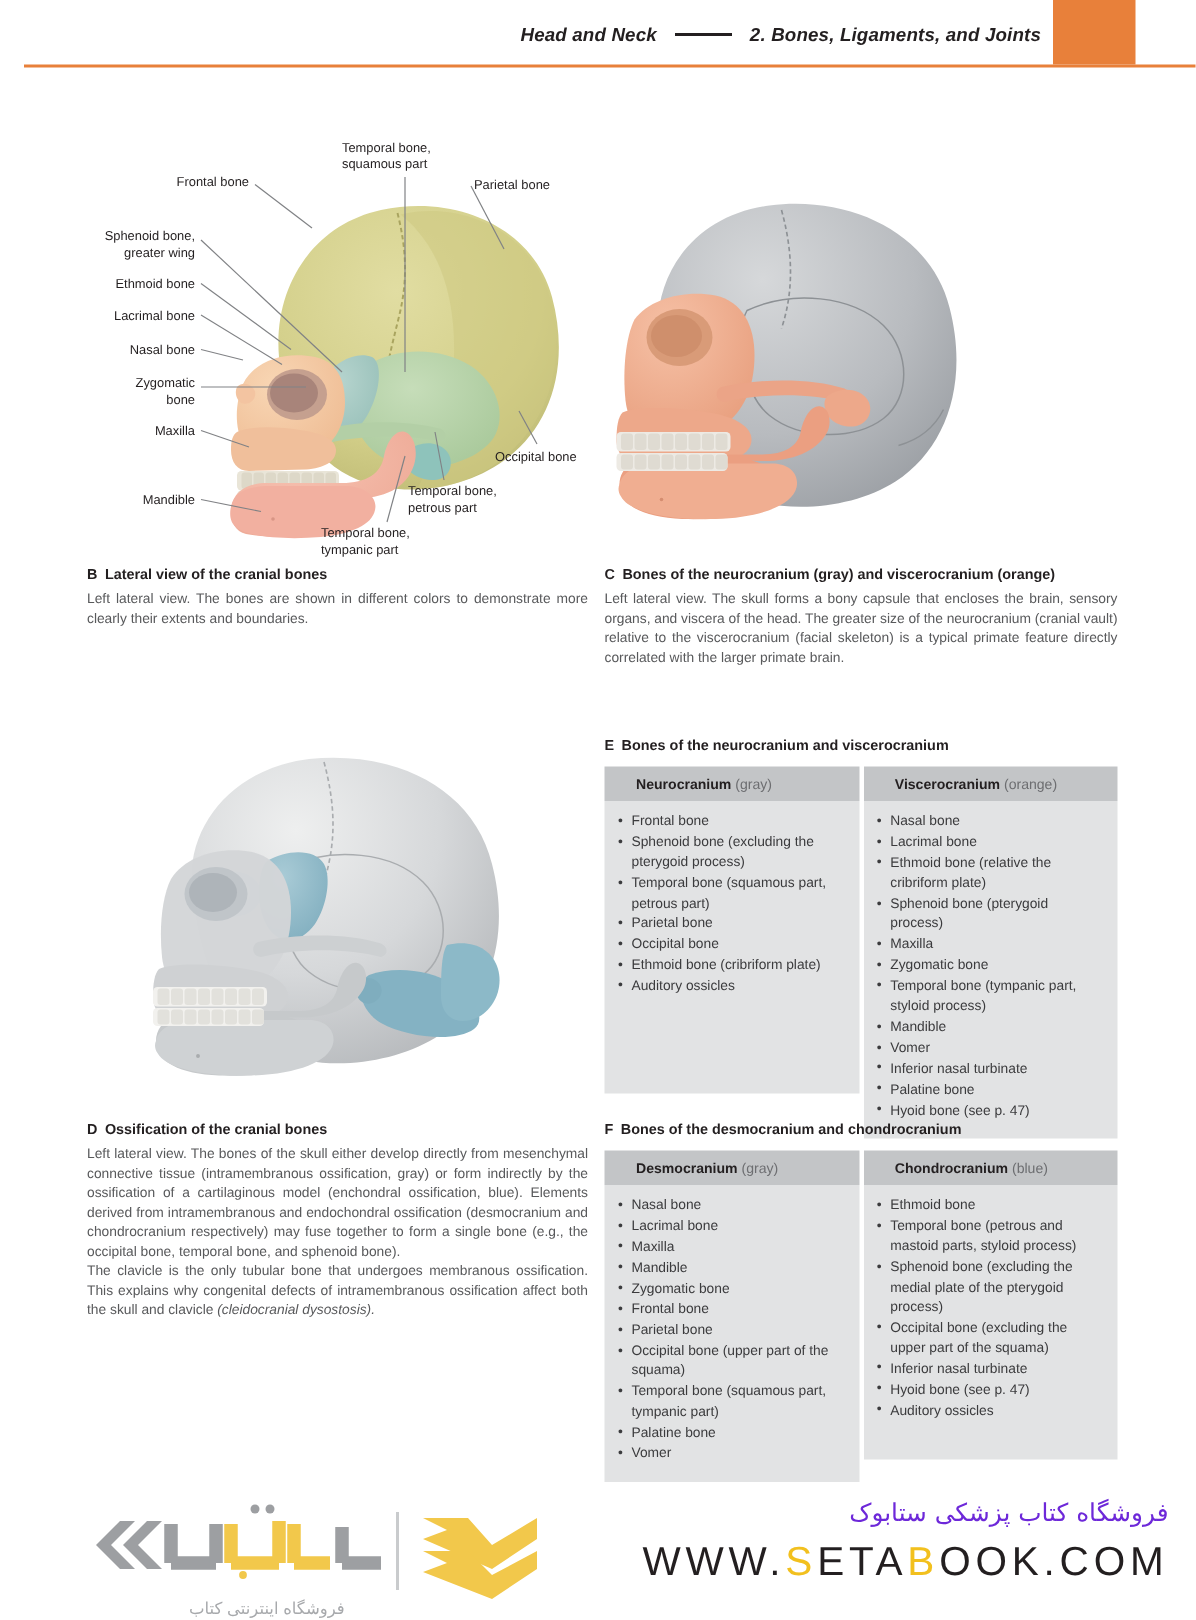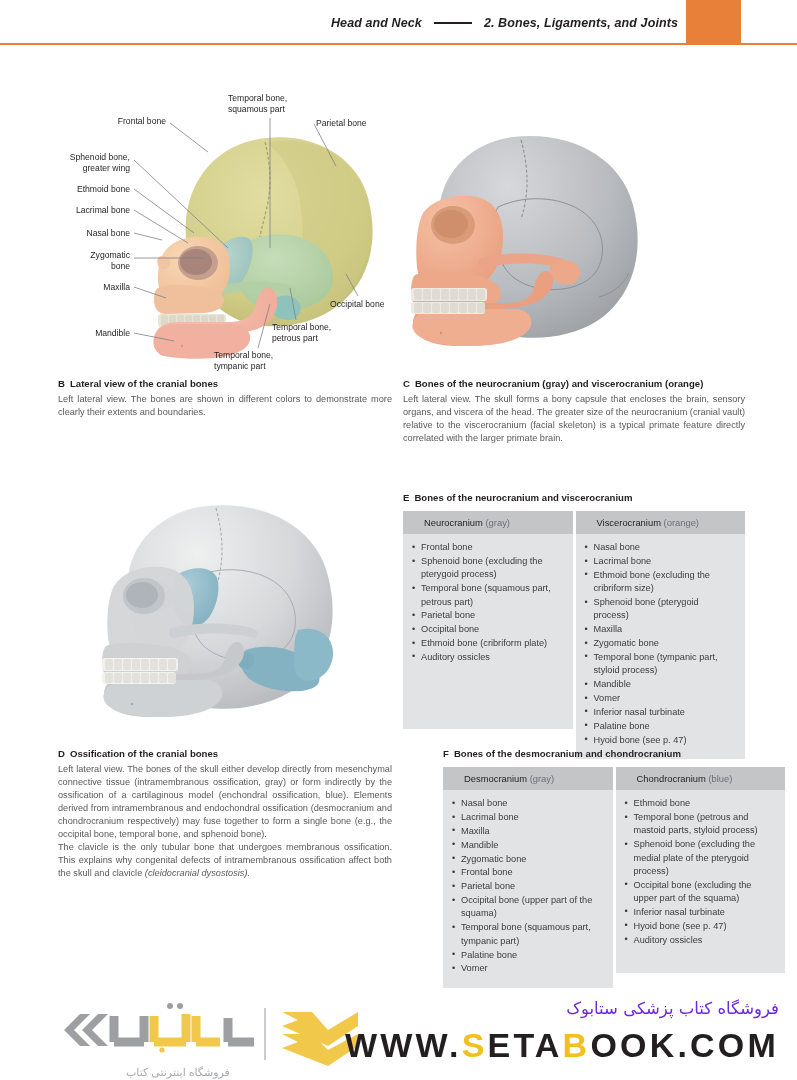--- a/index.html
+++ b/index.html
@@ -8,21 +8,21 @@
     width: 797px; height: 1080px;
     background: #ffffff;
     font-family: "Liberation Sans", sans-serif;
     color: #231f20;
     overflow: hidden;
     position: relative;
   }
 
   
   .page-header {
-    position: absolute; top:0; left:0; width:741px; height:48px;
+    position: absolute; top:0; left:16px; width:741px; height:48px;
   }
   .header-orange-block {
     position:absolute; top:0; right:0; width:55px; height:43px;
     background:#e8803a;
   }
   .header-rule {
     position:absolute; top:43px; left:0; width:797px; height:2px;
     background:#e8803a;
   }
   .header-text-wrap {
@@ -50,21 +50,21 @@
     font-size:9.2px; line-height:1.42; color:#58595b;
     text-align:justify; margin:0;
   }
   .fig-body i { font-style:italic; }
   .tbl-wrap { margin-top:6px; display:flex; gap:3px; }
   .tbl-col { flex:1; display:flex; flex-direction:column; }
   .tbl-head {
     background:#c3c5c7; padding:6px 9px;
     font-size:9.4px; color:#231f20; line-height:1.2;
   }
-  .tbl-head b { font-weight:normal;padding-left:12px; }
+  .tbl-head b { font-weight:bold;padding-left:12px; }
   .tbl-head span.paren { color:#6d6e71; font-weight:normal; }
   .tbl-body {
     background:#e2e3e4; padding:7px 9px 12px 9px; flex:1;
   }
   .tbl-body ul { margin:0; padding:0; list-style:none; }
   .tbl-body li {
     font-size:9.2px; line-height:1.45; color:#3b3b3d;
     padding-left:9px; position:relative; margin-bottom:0.5px;
   }
   .tbl-body li:before {
@@ -81,21 +81,21 @@
 
   
   .footer { position:absolute; left:0; top:992px; width:797px; height:88px; background:#ffffff; }
   .footer-seta-logo { position:absolute; left:58px; top:8px; width:300px; height:72px; }
   .footer-right { position:absolute; right:18px; top:6px; text-align:right; }
   .footer-fa {
     font-size:16.5px; color:#6d28d9; direction:rtl;
     font-family:"DejaVu Sans", sans-serif; line-height:1.3;
   }
   .footer-url {
-    font-size:34px; letter-spacing:3.2px; font-weight:bold;
+    font-size:27px; letter-spacing:3.2px; font-weight:normal;
     color:#231f20; margin-top:7px; font-family:"Liberation Sans", sans-serif;
   }
   .footer-url .hl { color:#f2c01e; }
   .logo-fa-sub { font-size:11px; color:#a7a9ac; direction:rtl; font-family:Liberation Sans, sans-serif;margin-top:12px; }
 </style>
 </head>
 <body>
 
 <div class="page-header">
   <div class="header-orange-block"></div>
@@ -352,21 +352,21 @@
     </div>
     <div class="tbl-col">
       <div class="tbl-head">
         <b>Viscerocranium</b>
         <span class="paren">(orange)</span>
       </div>
       <div class="tbl-body">
         <ul>
           <li>Nasal bone</li>
           <li>Lacrimal bone</li>
-          <li>Ethmoid bone (excluding the cribriform size)</li>
+          <li>Ethmoid bone (relative the cribriform plate)</li>
           <li>Sphenoid bone (pterygoid process)</li>
           <li>Maxilla</li>
           <li>Zygomatic bone</li>
           <li>Temporal bone (tympanic part, styloid process)</li>
           <li>Mandible</li>
           <li>Vomer</li>
           <li>Inferior nasal turbinate</li>
           <li>Palatine bone</li>
           <li>Hyoid bone (see p. 47)</li>
         </ul>
@@ -458,21 +458,21 @@
 </div>
 
 <div class="col-left" style="top:748px;">
   <div class="fig-title">
     <span class="fig-letter">D</span><span>Ossification of the cranial bones</span>
   </div>
   <p class="fig-body">Left lateral view. The bones of the skull either develop directly from mesenchymal connective tissue (intramembranous ossification, gray) or form indirectly by the ossification of a cartilaginous model (enchondral ossification, blue). Elements derived from intramembranous and endochondral ossification (desmocranium and chondrocranium respectively) may fuse together to form a single bone (e.g., the occipital bone, temporal bone, and sphenoid bone).</p>
   <p class="fig-body" style="margin-top:0;"><span>The clavicle is the only tubular bone that undergoes membranous ossification. This explains why congenital defects of intramembranous ossification affect both the skull and clavicle </span><i>(cleidocranial dysostosis).</i></p>
 </div>
 
-<div class="col-right" style="top:748px;margin-left:40px;">
+<div class="col-right" style="top:748px;">
   <div class="fig-title">
     <span class="fig-letter">F</span><span>Bones of the desmocranium and chondrocranium</span>
   </div>
   <div class="tbl-wrap" style="height:206px;">
     <div class="tbl-col">
       <div class="tbl-head">
         <b>Desmocranium</b>
         <span class="paren">(gray)</span>
       </div>
       <div class="tbl-body">

